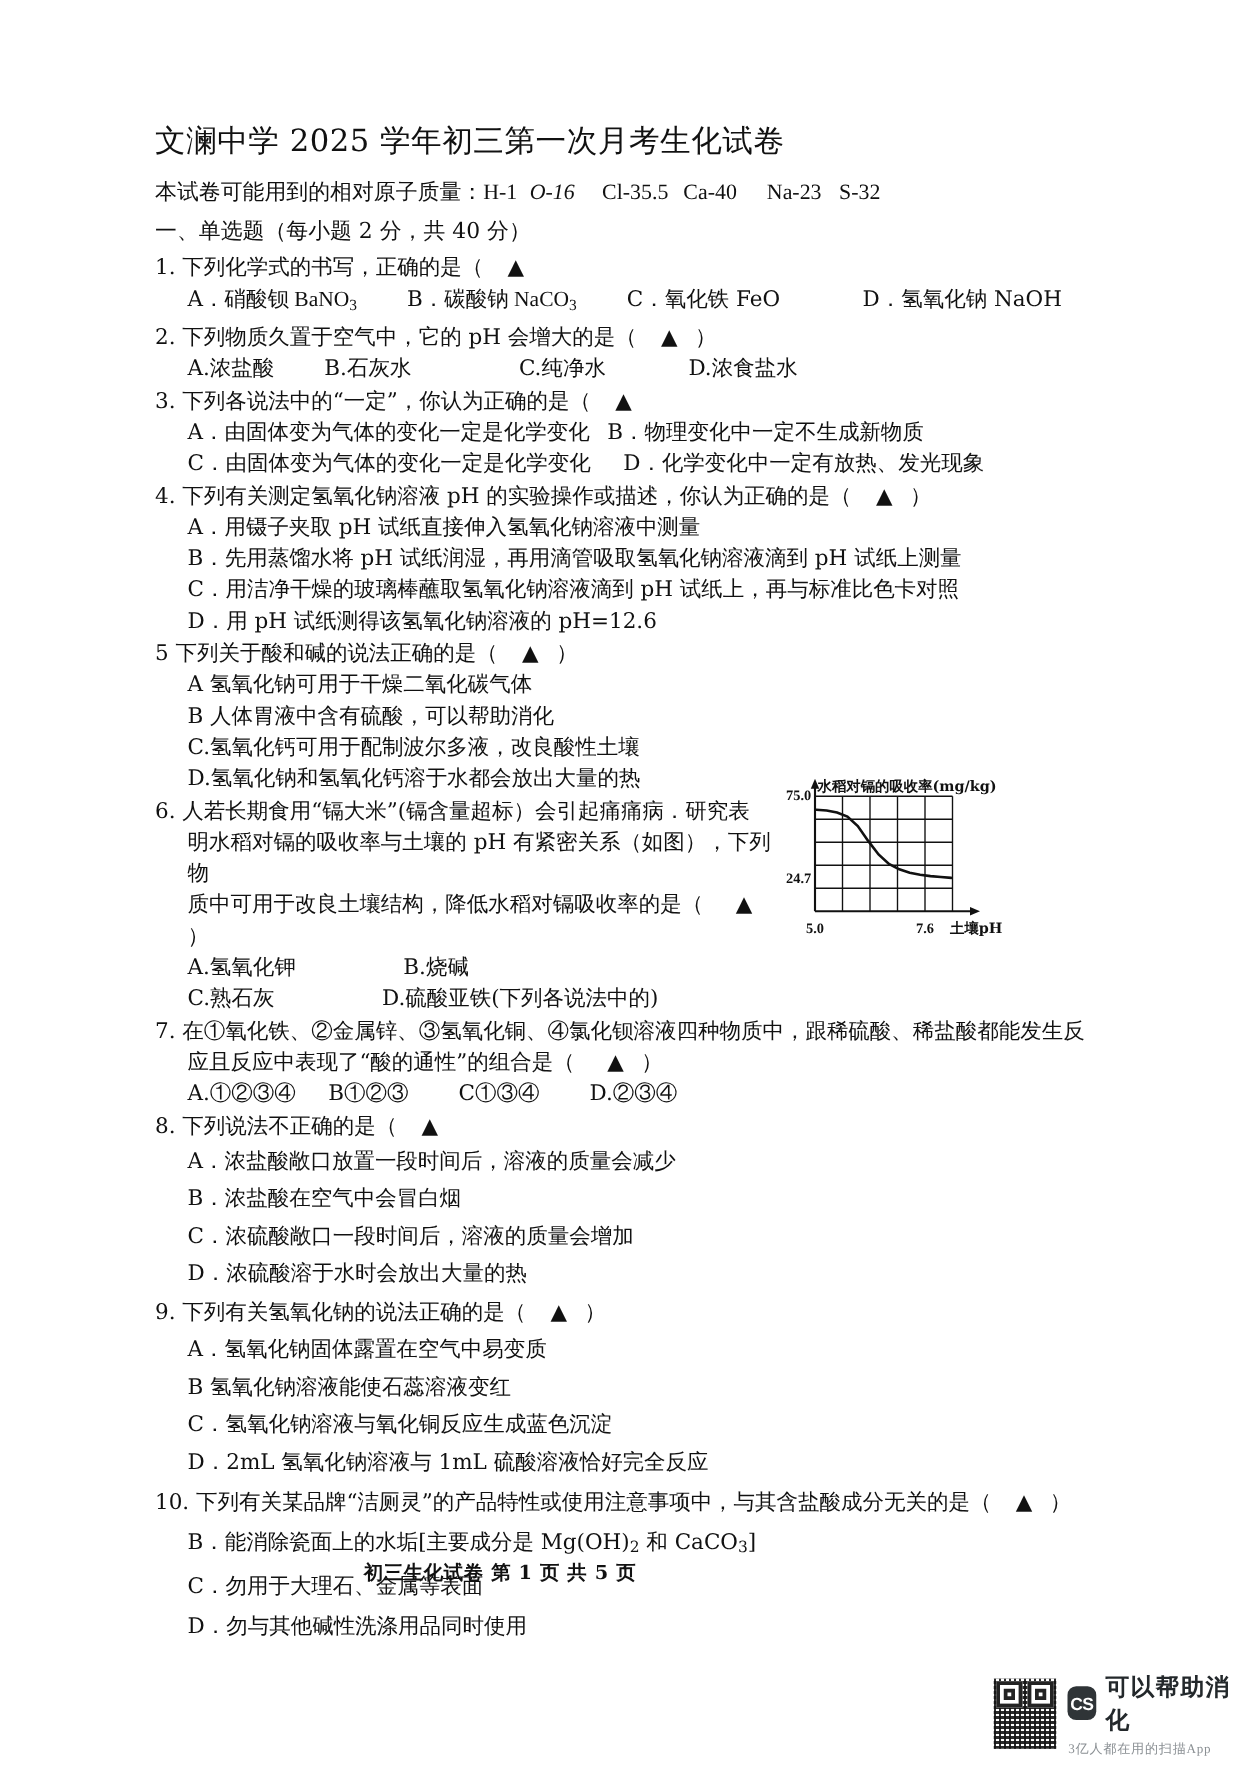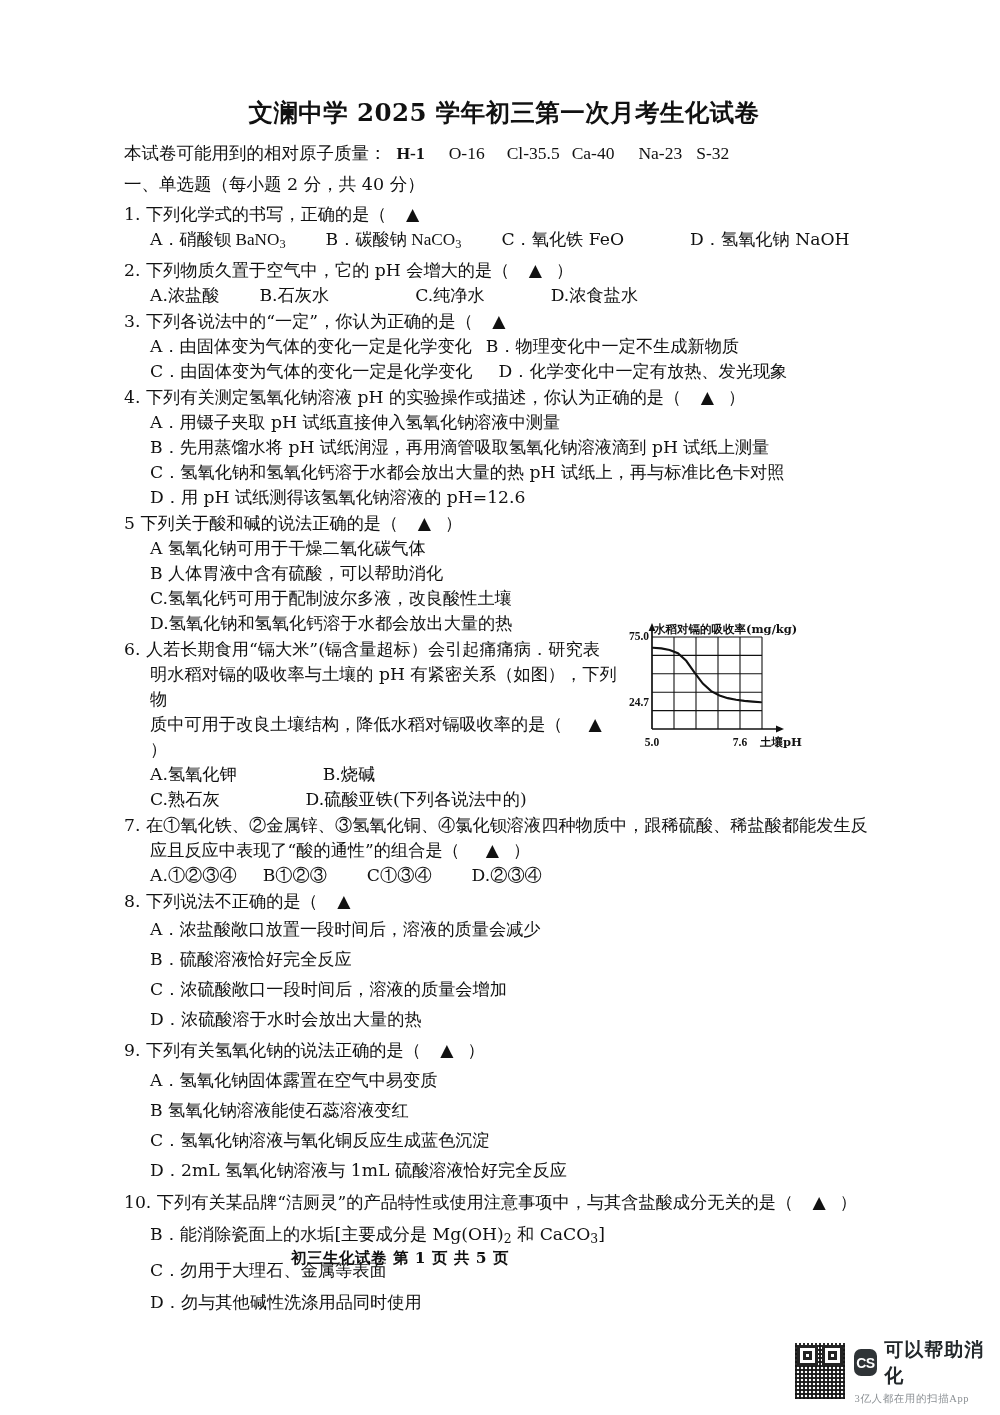--- a/index.html
+++ b/index.html
@@ -24,36 +24,36 @@
   }
   .content {
     position: absolute;
     left: 124px;
     top: 96px;
     width: 760px;
   }
 
   
   .doc-title {
-    text-align: center;
-    font-weight: bold;
+    text-align: left;
+    font-weight: normal;
     font-size: 24.5px;
     letter-spacing: 0.4px;
     margin: 0 0 12px 0;
     font-family: "DejaVu Serif", "Liberation Serif", serif;
   }
 
   
   .atomic-line {
     font-size: 17.5px;
     margin: 0 0 7px 0;
     white-space: nowrap;
   }
-  .am-1 { margin-left: 10px; font-weight: bold; }
-  .am-2 { margin-left: 24px; }
+  .am-1 { margin-left: 0; }
+  .am-2 { margin-left: 10px; font-style: italic; }
   .am-3 { margin-left: 22px; }
   .am-4 { margin-left: 12px; }
   .am-5 { margin-left: 24px; }
   .am-6 { margin-left: 14px; }
 
   .section-head {
     font-size: 17.5px;
     margin: 0 0 6px 0;
   }
 
@@ -241,21 +241,21 @@
     </div>
 
     <div class="q">
       <div class="q-stem">
         <span class="num">4.</span>
         <span>下列有关测定氢氧化钠溶液 pH 的实验操作或描述，你认为正确的是（</span>
         <span class="sp-sm"></span><span class="blank-tri">▲</span><span class="sp-sm"></span><span>）</span>
       </div>
       <div class="opts-indent opt-row">A．用镊子夹取 pH 试纸直接伸入氢氧化钠溶液中测量</div>
       <div class="opts-indent opt-row">B．先用蒸馏水将 pH 试纸润湿，再用滴管吸取氢氧化钠溶液滴到 pH 试纸上测量</div>
-      <div class="opts-indent opt-row">C．氢氧化钠和氢氧化钙溶于水都会放出大量的热 pH 试纸上，再与标准比色卡对照</div>
+      <div class="opts-indent opt-row">C．用洁净干燥的玻璃棒蘸取氢氧化钠溶液滴到 pH 试纸上，再与标准比色卡对照</div>
       <div class="opts-indent opt-row">D．用 pH 试纸测得该氢氧化钠溶液的 pH=12.6</div>
     </div>
 
     <div class="q">
       <div class="q-stem">
         <span class="num">5</span>
         <span>下列关于酸和碱的说法正确的是（</span>
         <span class="sp-sm"></span><span class="blank-tri">▲</span><span class="sp-sm"></span><span>）</span>
       </div>
       <div class="opts-indent opt-row">A 氢氧化钠可用于干燥二氧化碳气体</div>
@@ -331,21 +331,21 @@
       </div>
     </div>
 
     <div class="q">
       <div class="q-stem">
         <span class="num">8.</span>
         <span>下列说法不正确的是（</span>
         <span class="sp-sm"></span><span class="blank-tri">▲</span>
       </div>
       <div class="opts-indent opt-row" style="line-height:30px">A．浓盐酸敞口放置一段时间后，溶液的质量会减少</div>
-      <div class="opts-indent opt-row" style="line-height:30px">B．硫酸溶液恰好完全反应</div>
+      <div class="opts-indent opt-row" style="line-height:30px">B．浓盐酸在空气中会冒白烟</div>
       <div class="opts-indent opt-row" style="line-height:30px">C．浓硫酸敞口一段时间后，溶液的质量会增加</div>
       <div class="opts-indent opt-row" style="line-height:30px">D．浓硫酸溶于水时会放出大量的热</div>
     </div>
 
     <div class="q">
       <div class="q-stem" style="line-height:30px">
         <span class="num">9.</span>
         <span>下列有关氢氧化钠的说法正确的是（</span>
         <span class="sp-sm"></span><span class="blank-tri">▲</span><span class="sp-sm"></span><span>）</span>
       </div>

